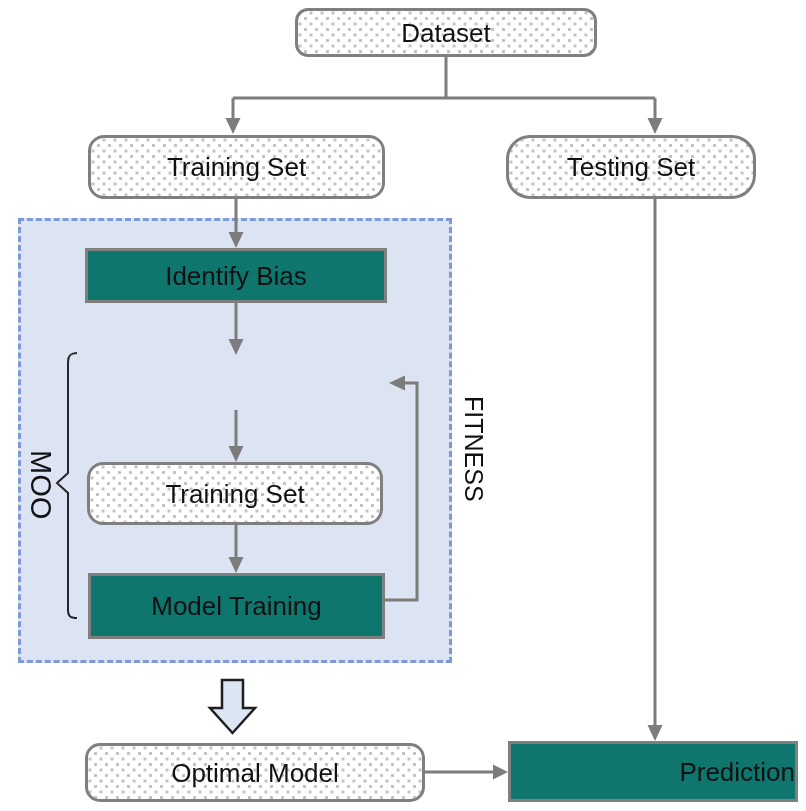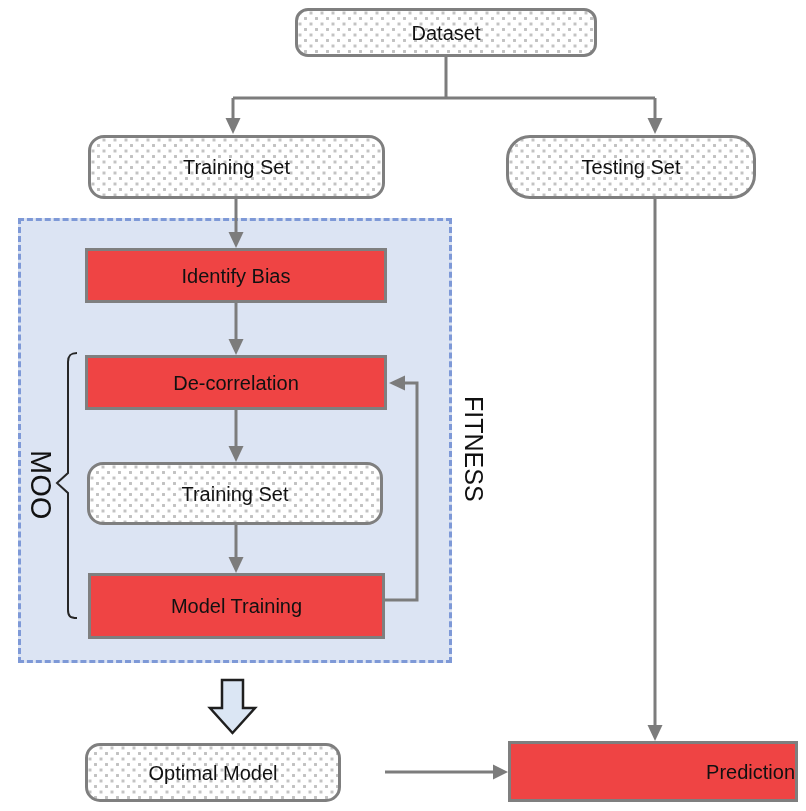--- a/index.html
+++ b/index.html
@@ -7,31 +7,31 @@
     position:relative;width:806px;height:811px;background:#ffffff;overflow:hidden;
     font-family:"Liberation Sans","DejaVu Sans",sans-serif;
   }
   
   #loop-container{position:absolute;z-index:0;}
   #wires{position:absolute;left:0;top:0;z-index:1;}
   .node,.vlabel{position:absolute;z-index:2;}
 
   .node{
     box-sizing:border-box;display:flex;align-items:center;justify-content:center;
-    border:3px solid #7f7f7f;color:#111111;font-size:20px;line-height:1;
+    border:3px solid #7f7f7f;color:#111111;font-size:26px;line-height:1;
   }
   .dotted{
     background-color:#ffffff;
     background-image:
       radial-gradient(#c2c2c2 1.4px, transparent 1.6px),
       radial-gradient(#c2c2c2 1.4px, transparent 1.6px);
     background-size:11px 11px;
     background-position:2px 2px, 7.5px 7.5px;
   }
-  .solid{background:#ef4444;}
+  .solid{background:#0f766e;}
   #loop-container{
     box-sizing:border-box;left:18px;top:218px;width:434px;height:445px;
     background:#dce4f3;border:3px dashed #7e99d7;
   }
   .vlabel{
     display:flex;align-items:center;justify-content:center;
     writing-mode:vertical-rl;text-orientation:mixed;
     color:#111111;white-space:nowrap;
   }
   #moo-label{left:18px;top:440px;width:44px;height:90px;font-size:29px;}
@@ -81,33 +81,30 @@
   </div>
 
   <div class="node dotted" style="left:506px;top:135px;width:250px;height:64px;border-radius:24px;">
     <span>Testing Set</span>
   </div>
 
   <div class="node solid" style="left:85px;top:248px;width:302px;height:55px;">
     <span>Identify Bias</span>
   </div>
 
-  <div class="node solid" style="left:85px;top:355px;width:302px;height:55px;">
-    <span>De-correlation</span>
-  </div>
 
   <div class="node dotted" style="left:87px;top:462px;width:296px;height:63px;border-radius:16px;">
     <span>Training Set</span>
   </div>
 
   <div class="node solid" style="left:88px;top:573px;width:297px;height:66px;">
     <span>Model Training</span>
   </div>
 
-  <div class="node dotted" style="left:85px;top:743px;width:256px;height:59px;border-radius:15px;text-align:right;">
+  <div class="node dotted" style="left:85px;top:743px;width:340px;height:59px;border-radius:15px;text-align:right;">
     <span>Optimal Model</span>
   </div>
 
   <div class="node solid" style="left:508px;top:741px;width:290px;height:61px;justify-content:flex-end;">
     <span>Prediction</span>
   </div>
 
   <div class="vlabel" id="moo-label">MOO</div>
   <div class="vlabel" id="fitness-label">FITNESS</div>
 

